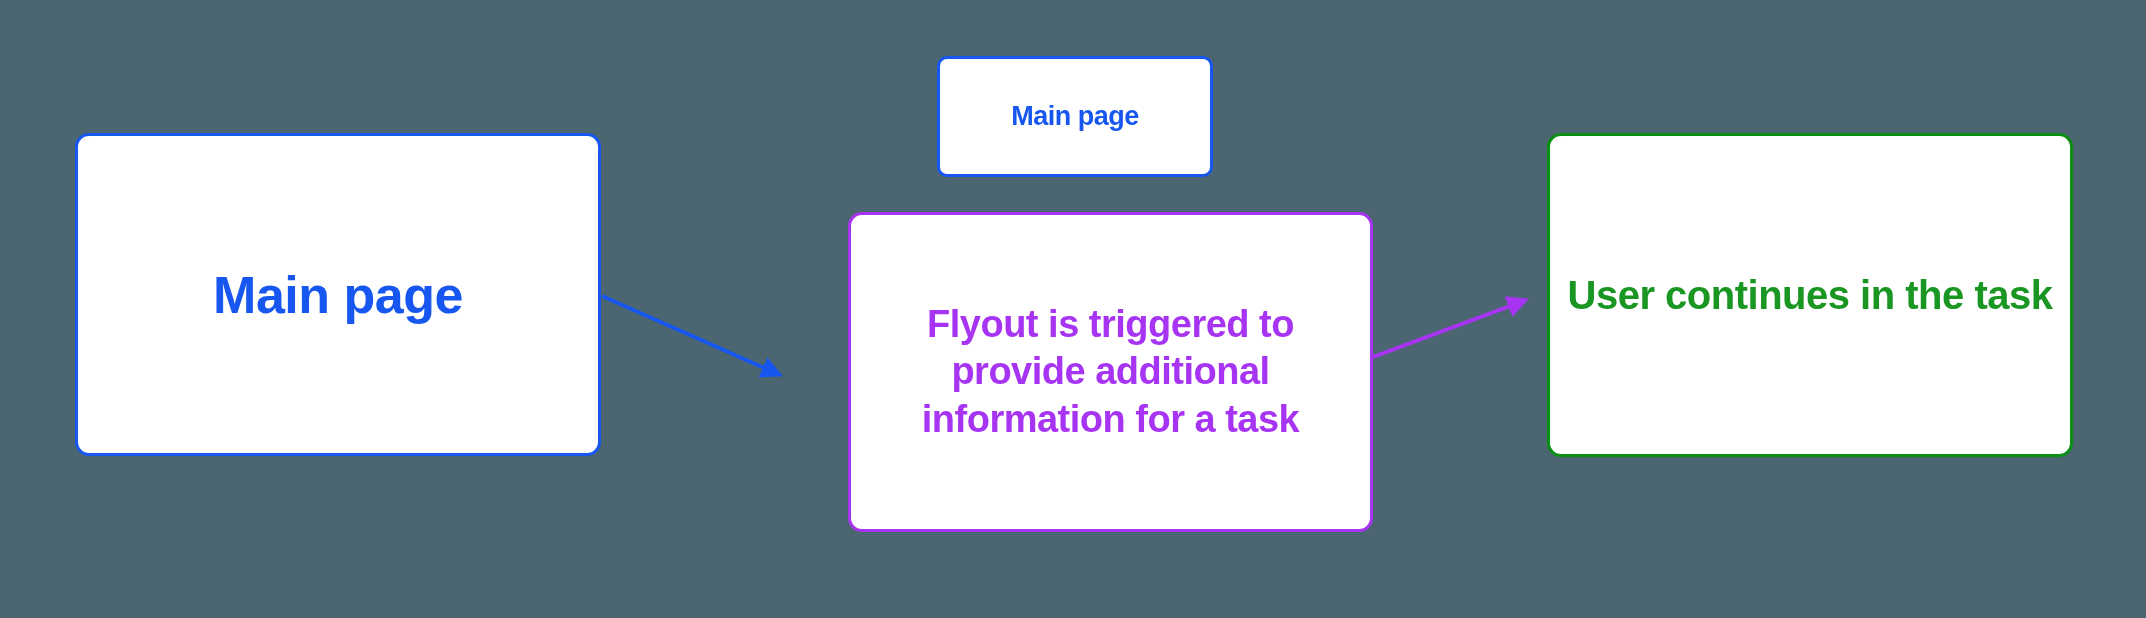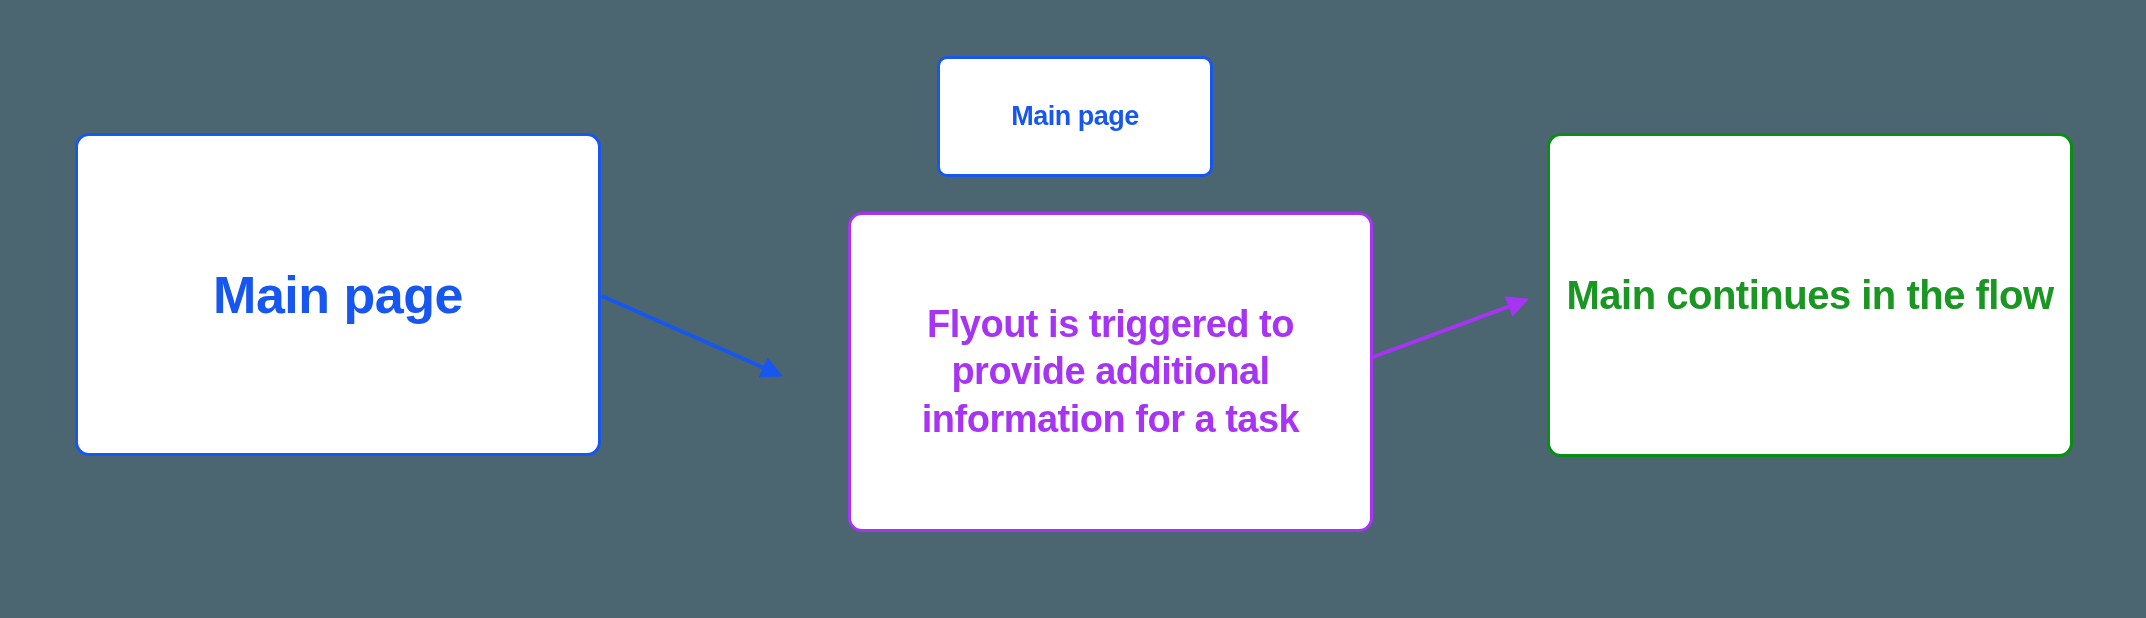--- a/index.html
+++ b/index.html
@@ -107,16 +107,16 @@
     <span class="label">Main page</span>
   </div>
 
   <div class="node node-flyout">
     <span class="label">Flyout is triggered to
 provide additional
 information for a task</span>
   </div>
 
   <div class="node node-continue">
-    <span class="label">Main continues in the flow</span>
+    <span class="label">User continues in the task</span>
   </div>
 
 </div>
 
 </body></html>

